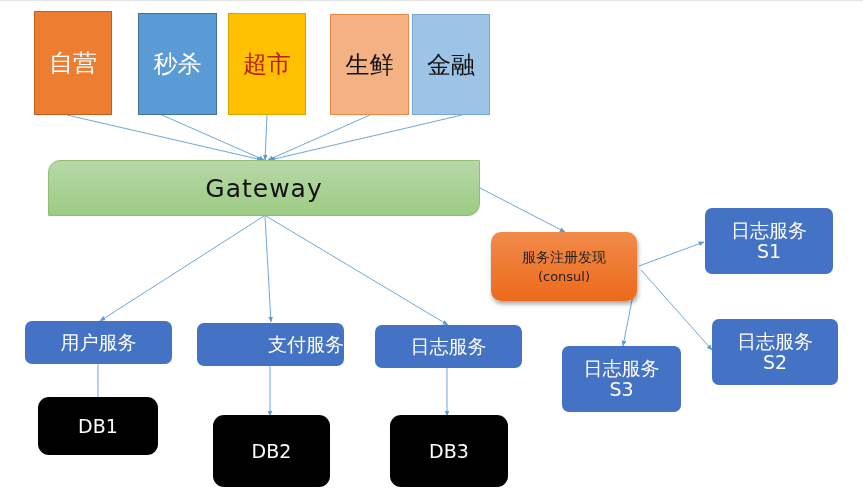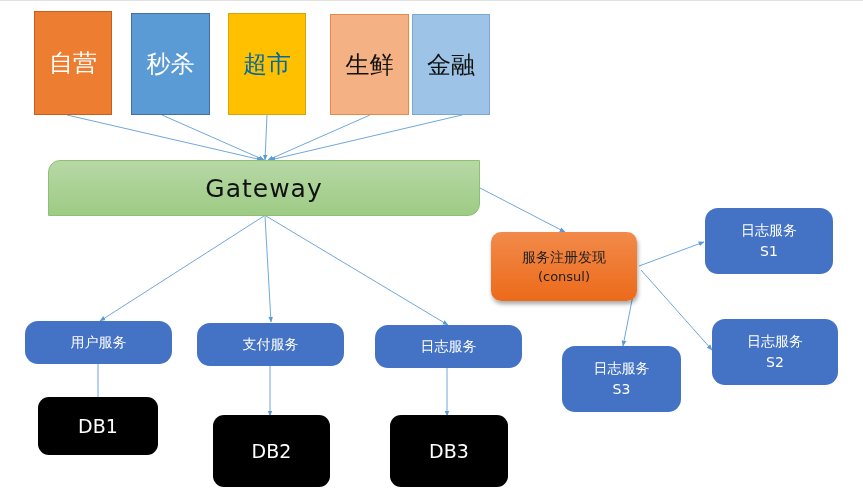--- a/index.html
+++ b/index.html
@@ -17,21 +17,21 @@
   }
   .client { font-family: "DejaVu Serif", serif; font-size: 24px; border: 1px solid; }
   .gateway {
     left: 48px; top: 160px; width: 432px; height: 56px;
     background: linear-gradient(#b7d8a6, #9dcb84);
     border: 1px solid #8fbf72;
     border-radius: 12px 0 12px 0;
     font-size: 25px; letter-spacing: 1px; color: #111;
   }
   .svc {
-    background: #4472c4; color: #fff; border-radius: 13px; font-size: 14px; line-height: 21px;
+    background: #4472c4; color: #fff; border-radius: 7px; font-size: 19px; line-height: 21px;
   }
   .consul {
     left: 491px; top: 232px; width: 146px; height: 69px;
     background: linear-gradient(#f28a4a, #ec6a1a);
     border-radius: 10px; color: #222; font-size: 14px; line-height: 20px;
     box-shadow: 1px 3px 4px rgba(0,0,0,0.35);
     justify-content: center;
   }
   .consul .sub { font-size: 13px; }
   .db {
@@ -64,24 +64,24 @@
     <line x1="447" y1="368" x2="447" y2="416"></line>
     <line x1="639" y1="266" x2="704" y2="242"></line>
     <line x1="641" y1="270" x2="712" y2="350"></line>
     <line x1="633" y1="295" x2="623" y2="346"></line>
   </g>
 </svg>
 
 <div class="node client" id="c0" style="left: 26px; top: 11px; width: 78px; height: 104px; background: rgb(237, 125, 49); border-color: rgb(198, 95, 26); color: rgb(255, 255, 255); margin-left: 8px;">
   <span>自营</span>
 </div>
-<div class="node client" id="c1" style="left: 131px; top: 13px; width: 79px; height: 102px; background: rgb(91, 155, 213); border-color: rgb(65, 113, 156); color: rgb(255, 255, 255);">
+<div class="node client" id="c1" style="left: 138px; top: 13px; width: 79px; height: 102px; background: rgb(91, 155, 213); border-color: rgb(65, 113, 156); color: rgb(255, 255, 255);">
   <span>秒杀</span>
 </div>
-<div class="node client" id="c2" style="left: 228px; top: 13px; width: 78px; height: 102px; background: rgb(255, 192, 0); border-color: rgb(217, 163, 0); color: #0369a1;">
+<div class="node client" id="c2" style="left: 228px; top: 13px; width: 78px; height: 102px; background: rgb(255, 192, 0); border-color: rgb(217, 163, 0); color: #b91c1c;">
   <span>超市</span>
 </div>
 <div class="node client" id="c3" style="left: 330px; top: 14px; width: 79px; height: 101px; background: rgb(244, 177, 131); border-color: rgb(232, 136, 74); color: rgb(17, 17, 17);">
   <span>生鲜</span>
 </div>
 <div class="node client" id="c4" style="left: 412px; top: 14px; width: 78px; height: 101px; background: rgb(157, 195, 230); border-color: rgb(122, 167, 212); color: rgb(17, 17, 17);">
   <span>金融</span>
 </div>
 
 <div class="node gateway">
@@ -89,21 +89,21 @@
 </div>
 
 <div class="node consul">
   <span>服务注册发现</span>
   <span class="sub">(consul)</span>
 </div>
 
 <div class="node svc" style="left:25px;top:321px;width:147px;height:43px;">
   <span>用户服务</span>
 </div>
-<div class="node svc" style="left:197px;top:323px;width:147px;height:43px;">
+<div class="node svc" style="left:197px;top:323px;width:147px;height:43px;align-items:flex-end;">
   <span>支付服务</span>
 </div>
 <div class="node svc" style="left:375px;top:325px;width:147px;height:43px;">
   <span>日志服务</span>
 </div>
 
 <div class="node db" style="left:38px;top:397px;width:120px;height:58px;text-align:right;">
   <span>DB1</span>
 </div>
 <div class="node db" style="left:213px;top:415px;width:117px;height:72px;">

